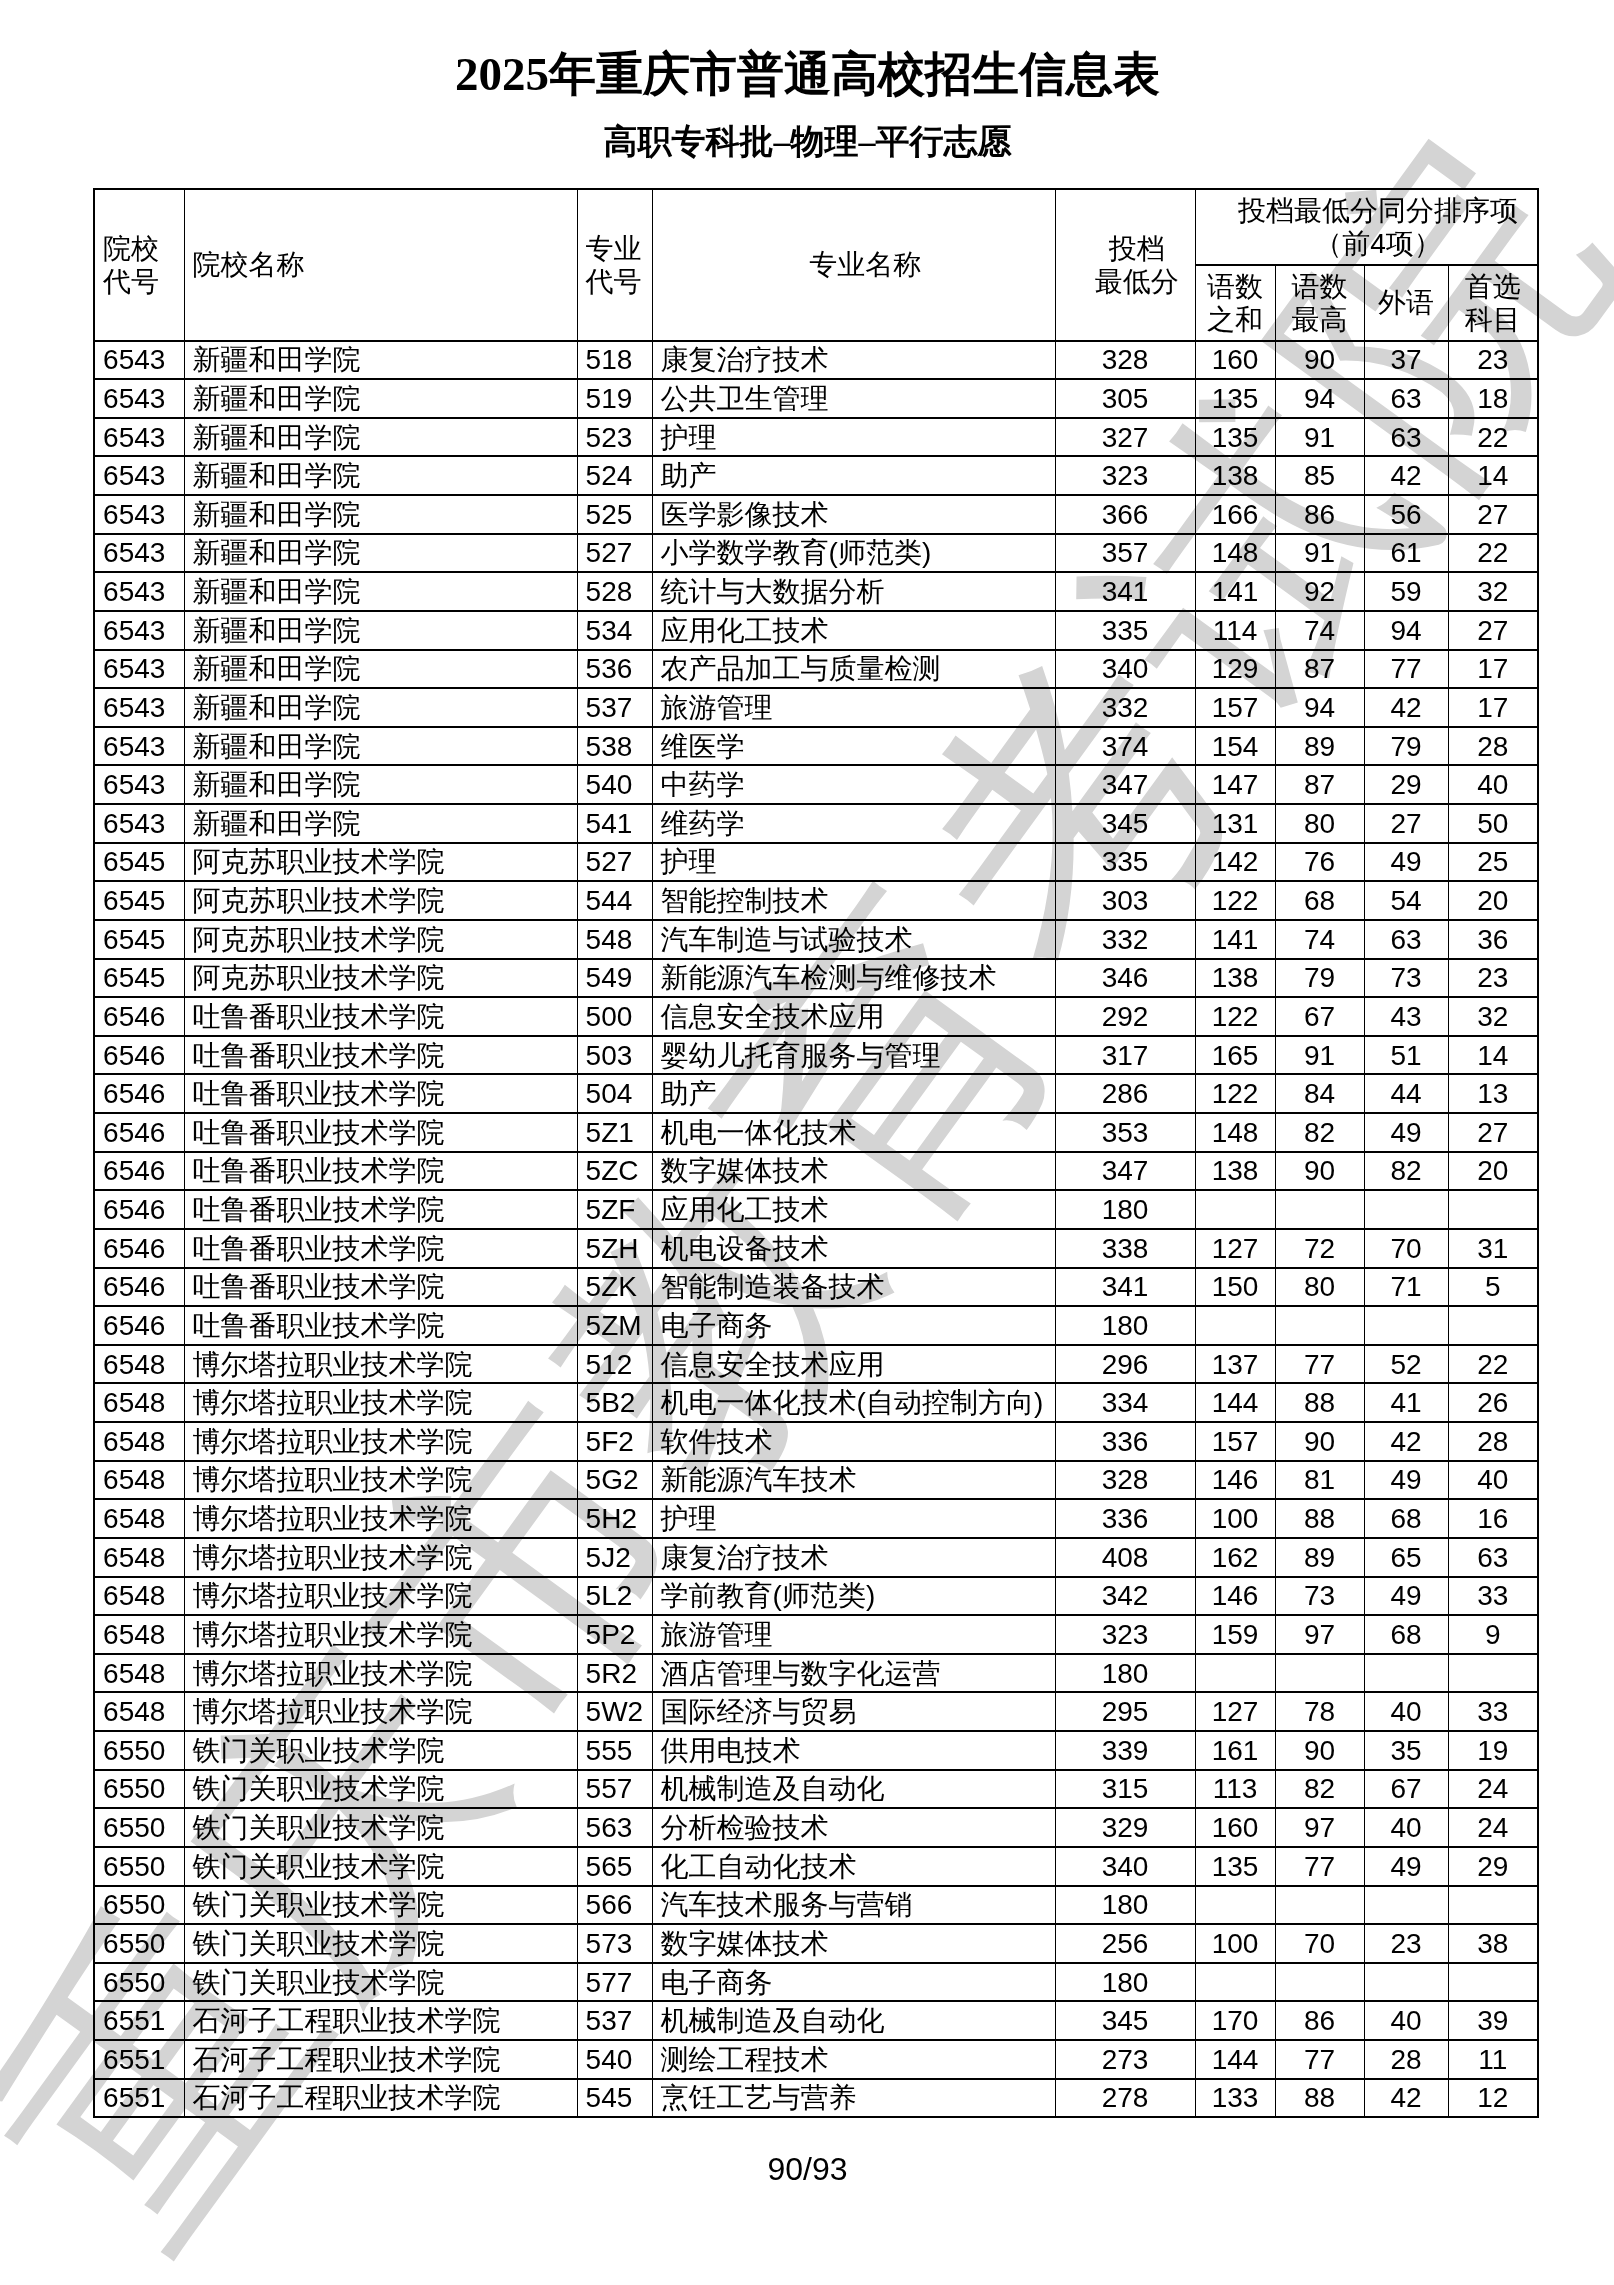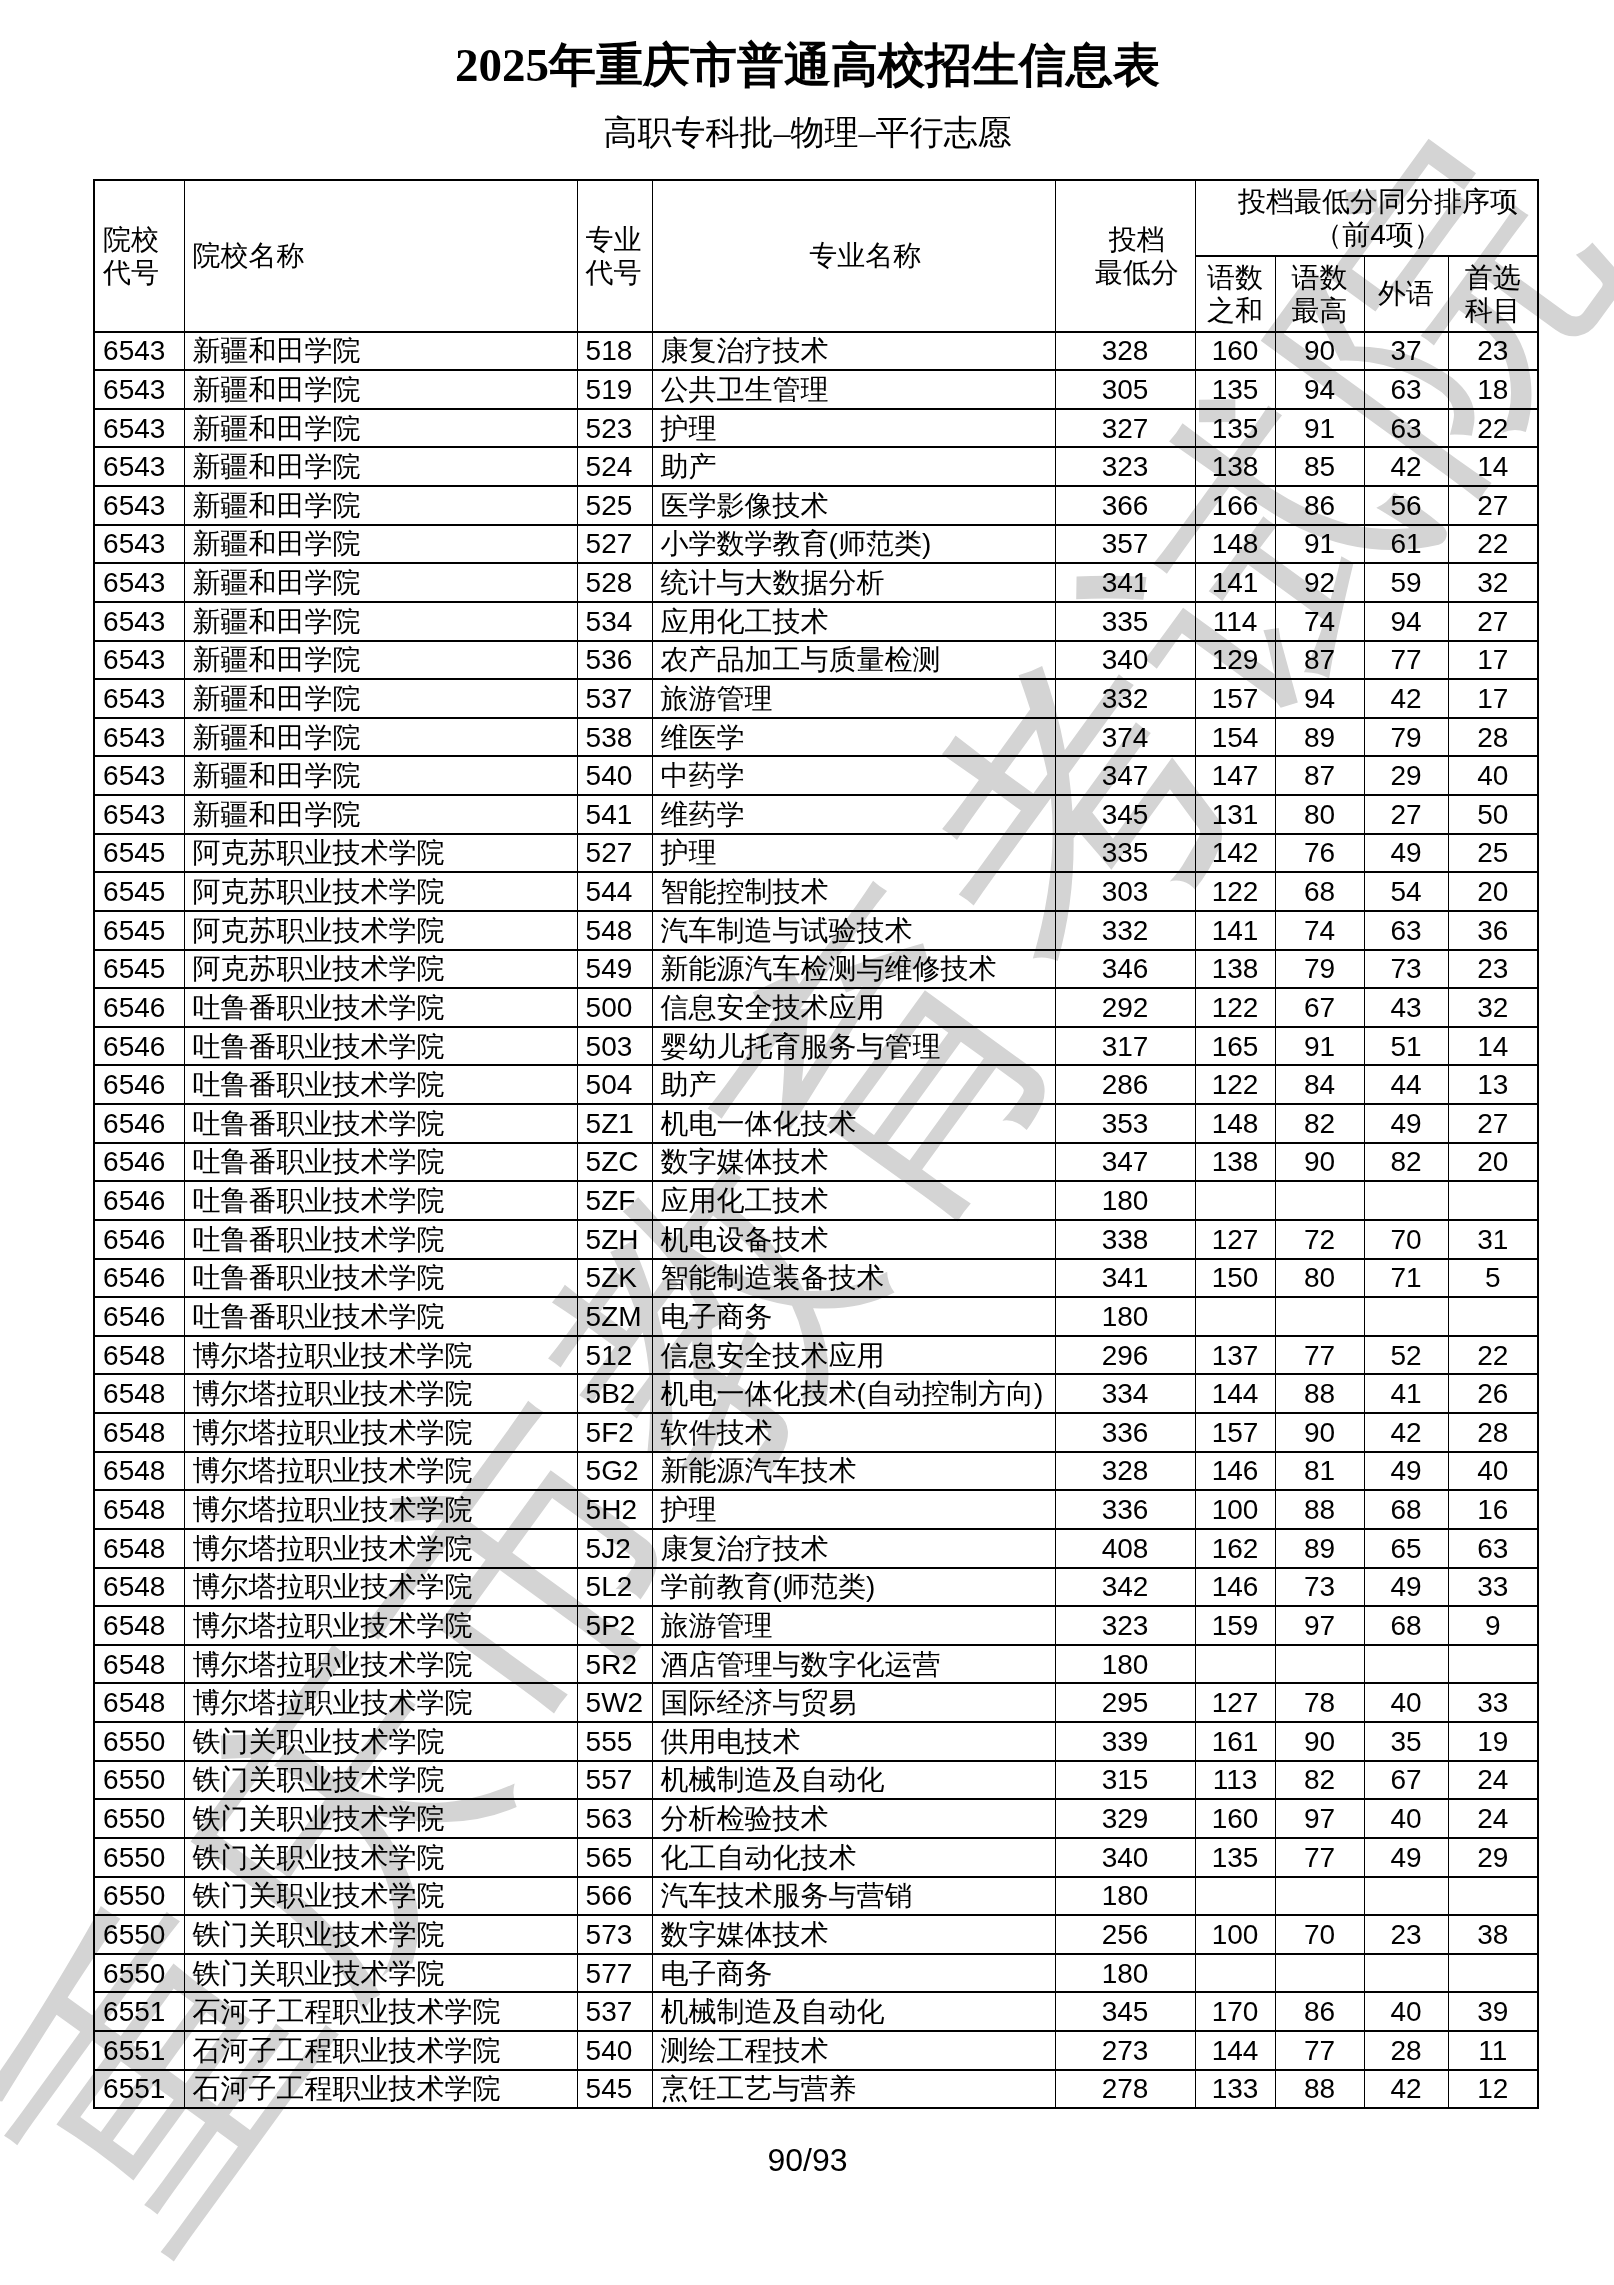--- a/index.html
+++ b/index.html
@@ -20,33 +20,33 @@
     font-family: "Liberation Serif", serif;
     font-size: 299px;
     letter-spacing: 12.7px;
     color: #d4d4d4;
     white-space: nowrap;
     z-index: 0;
     pointer-events: none;
   }
   .content { position: relative; z-index: 1; }
   h1.title {
-    margin: 0;
+    margin: 9px;
     padding-top: 36px;
     text-align: center;
     font-family: "Liberation Serif", serif;
     font-weight: bold;
     font-size: 47px;
     line-height: 1.25;
   }
   h2.subtitle {
     margin: 18px 0 0 0;
     text-align: center;
     font-family: "Liberation Serif", serif;
-    font-weight: normal;
+    font-weight: bold;
     font-size: 34px;
     line-height: 1.2;
   }
   table.score-table {
     margin: 25px 0 0 93px;
     border-collapse: collapse;
     table-layout: fixed;
     width: 1443px;
     border: 2.7px solid #000;
   }

